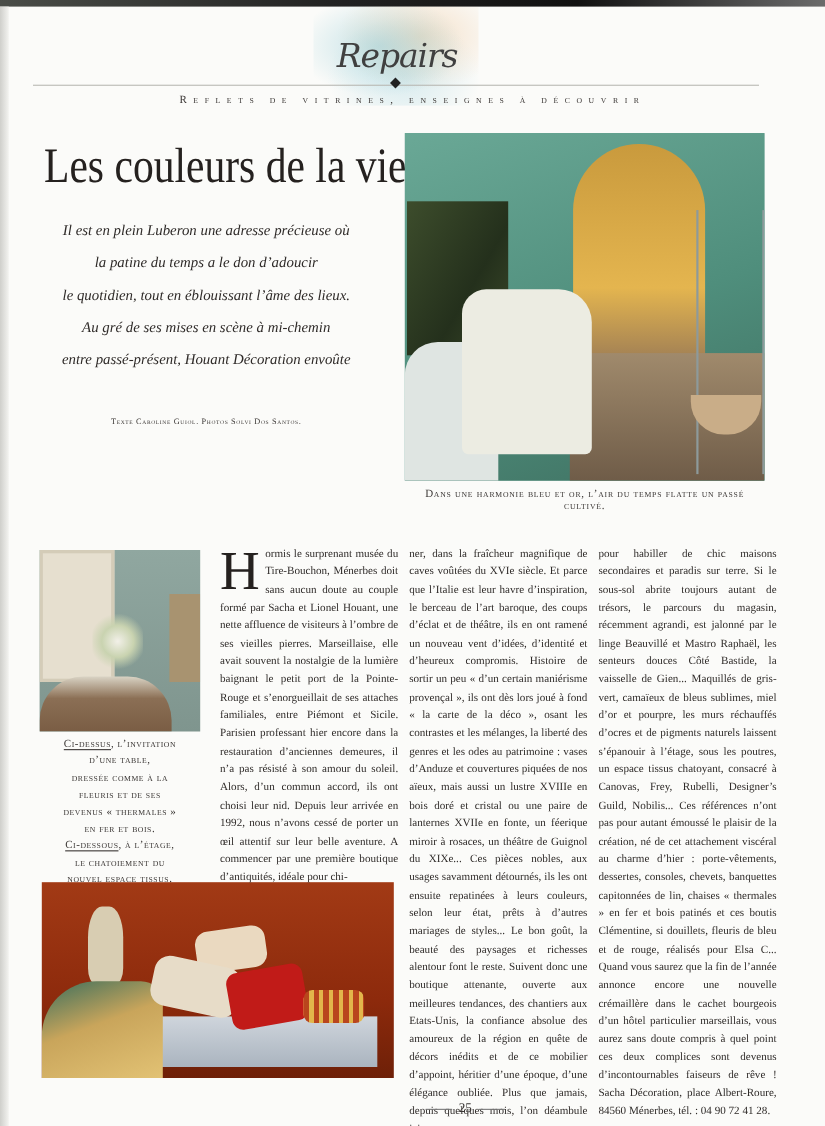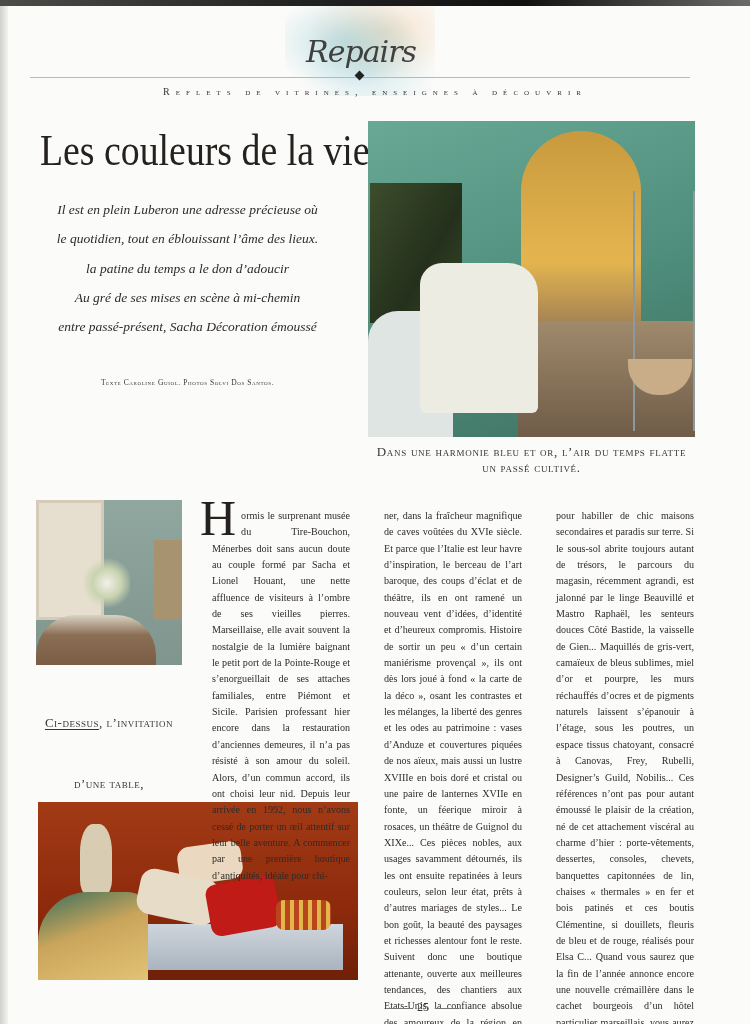--- a/index.html
+++ b/index.html
@@ -47,33 +47,33 @@
     background:linear-gradient(120deg,#3d4d2c,#24301c 60%,#3c4a2a); }
   .p-main .chair { position:absolute; left:52px; top:142px; width:118px; height:150px;
     background:#ecece2; border-radius:22px 30px 6px 6px; }
   .p-main .throw { position:absolute; left:0; top:190px; width:85px; height:126px;
     background:#dfe5e2; border-radius:30px 10px 0 0; }
   .p-main .stand { position:absolute; left:265px; top:70px; width:58px; height:240px;
     border-left:2px solid #8d9a9b; border-right:2px solid #8d9a9b; }
   .p-main .tray { position:absolute; left:260px; top:238px; width:64px; height:36px;
     background:#c9ad88; border-radius:0 0 30px 30px; }
   .caption-main { position:absolute; left:368px; top:444px; width:327px; text-align:center;
-    font-size:13px; letter-spacing:.7px; font-variant:small-caps; color:#3a3634; }
+    font-size:10px; letter-spacing:.7px; font-variant:small-caps; color:#3a3634; }
   .p-table { left:36px; top:500px; width:146px; height:165px;
     background:linear-gradient(180deg,#90a7a0,#7f958e); }
   .p-table .hutch { position:absolute; left:0; top:0; width:68px; height:120px;
     background:#e6dfcf; border:3px solid #d4ccb8; box-sizing:border-box; }
   .p-table .tablecloth { position:absolute; left:0; top:115px; width:120px; height:50px;
     background:linear-gradient(180deg,#d9d3c4,#8b6f55 40%,#7a5d44); border-radius:40px 40px 0 0; }
   .p-table .flowers { position:absolute; left:48px; top:55px; width:46px; height:56px;
     background:radial-gradient(circle,#f2f0e8 0,#c9d3b0 40%,rgba(0,0,0,0) 70%); }
   .p-table .cab { position:absolute; right:0; top:40px; width:28px; height:80px; background:#a89370; }
   .caption-left { position:absolute; left:36px; top:669px; width:146px; text-align:center; }
-  .caption-left div { font-size:13px; line-height:15.4px; letter-spacing:.5px;
-    font-variant:small-caps; color:#3a3634;margin-top:46px; }
+  .caption-left div { font-size:10px; line-height:15.4px; letter-spacing:.5px;
+    font-variant:small-caps; color:#3a3634; }
   .caption-left .ul { text-decoration:underline; text-underline-offset:2px; }
   .p-cushions { left:38px; top:802px; width:320px; height:178px;
     background:linear-gradient(180deg,#a23a15,#8d2a0c 60%,#6e2008); }
   .p-cushions .bench { position:absolute; left:80px; top:122px; width:225px; height:46px;
     background:linear-gradient(180deg,#cfd5dc,#aab4bf); }
   .p-cushions .drape { position:absolute; left:0; top:90px; width:110px; height:88px;
     background:linear-gradient(160deg,#3a6e5c,#c9a55b 45%,#e2c274); border-radius:50px 20px 0 0; }
   .p-cushions .vase { position:absolute; left:42px; top:22px; width:32px; height:70px;
     background:#d8cdb2; border-radius:40% 40% 20% 20%; }
   .p-cushions .pillow1 { position:absolute; left:100px; top:72px; width:80px; height:46px;
@@ -81,45 +81,45 @@
   .p-cushions .pillow2 { position:absolute; left:140px; top:42px; width:64px; height:38px;
     background:#ead9c0; border-radius:12px; transform:rotate(-8deg); }
   .p-cushions .red { position:absolute; left:170px; top:78px; width:70px; height:52px;
     background:#c11b18; border-radius:10px; transform:rotate(-10deg); }
   .p-cushions .stripe { position:absolute; left:238px; top:98px; width:55px; height:30px;
     background:repeating-linear-gradient(90deg,#b9451d 0 5px,#e2b64b 5px 9px); border-radius:8px; }
   .col { position:absolute; top:496px; width:162px; font-size:10.1px; line-height:16.35px;
     text-align:justify; color:#2f2b29; hyphens:manual; }
   .col1 { left:200px; } .col2 { left:372px; } .col3 { left:544px; }
   .dropcap { float:left; font-size:50px; line-height:40px; margin:2px 5px 0 0; color:#25211f; }
-  .col p { margin:12px; }
+  .col p { margin:0; }
   .pagenum { position:absolute; top:1000px; left:0; width:750px; text-align:center;
     font-size:12px; color:#3a3634;padding-left:48px; }
   .pagenum .dash { display:inline-block; width:24px; height:1px; background:#777; vertical-align:middle; margin:0 6px; }
 </style>
 </head>
 <body>
 
 <div class="topbar"></div>
 <div class="leftedge"></div>
 
 <div class="brush"></div>
 <div class="logo">Repairs</div>
 <div class="rule"></div>
 <div class="diamond"></div>
 <div class="kicker" style="font-variant:small-caps;">Reflets de vitrines, enseignes à découvrir</div>
 
 <h1 class="title" style="margin:0;font-weight:normal;">Les couleurs de la vie</h1>
 
 <div class="intro">
   <div>Il est en plein Luberon une adresse précieuse où</div>
+  <div>la patine du temps a le don d’adoucir</div>
   <div>le quotidien, tout en éblouissant l’âme des lieux.</div>
-  <div>la patine du temps a le don d’adoucir</div>
   <div>Au gré de ses mises en scène à mi-chemin</div>
-  <div>entre passé-présent, Sacha Décoration émoussé</div>
+  <div>entre passé-présent, Houant Décoration envoûte</div>
 </div>
 <div class="credit">Texte Caroline Guiol. Photos Solvi Dos Santos.</div>
 
 <div class="photo p-main" title="Blue-green room with white armchair and archway into golden hallway">
   <div class="wall"></div>
   <div class="arch"></div>
   <div class="floor"></div>
   <div class="screen"></div>
   <div class="throw"></div>
   <div class="chair"></div>

